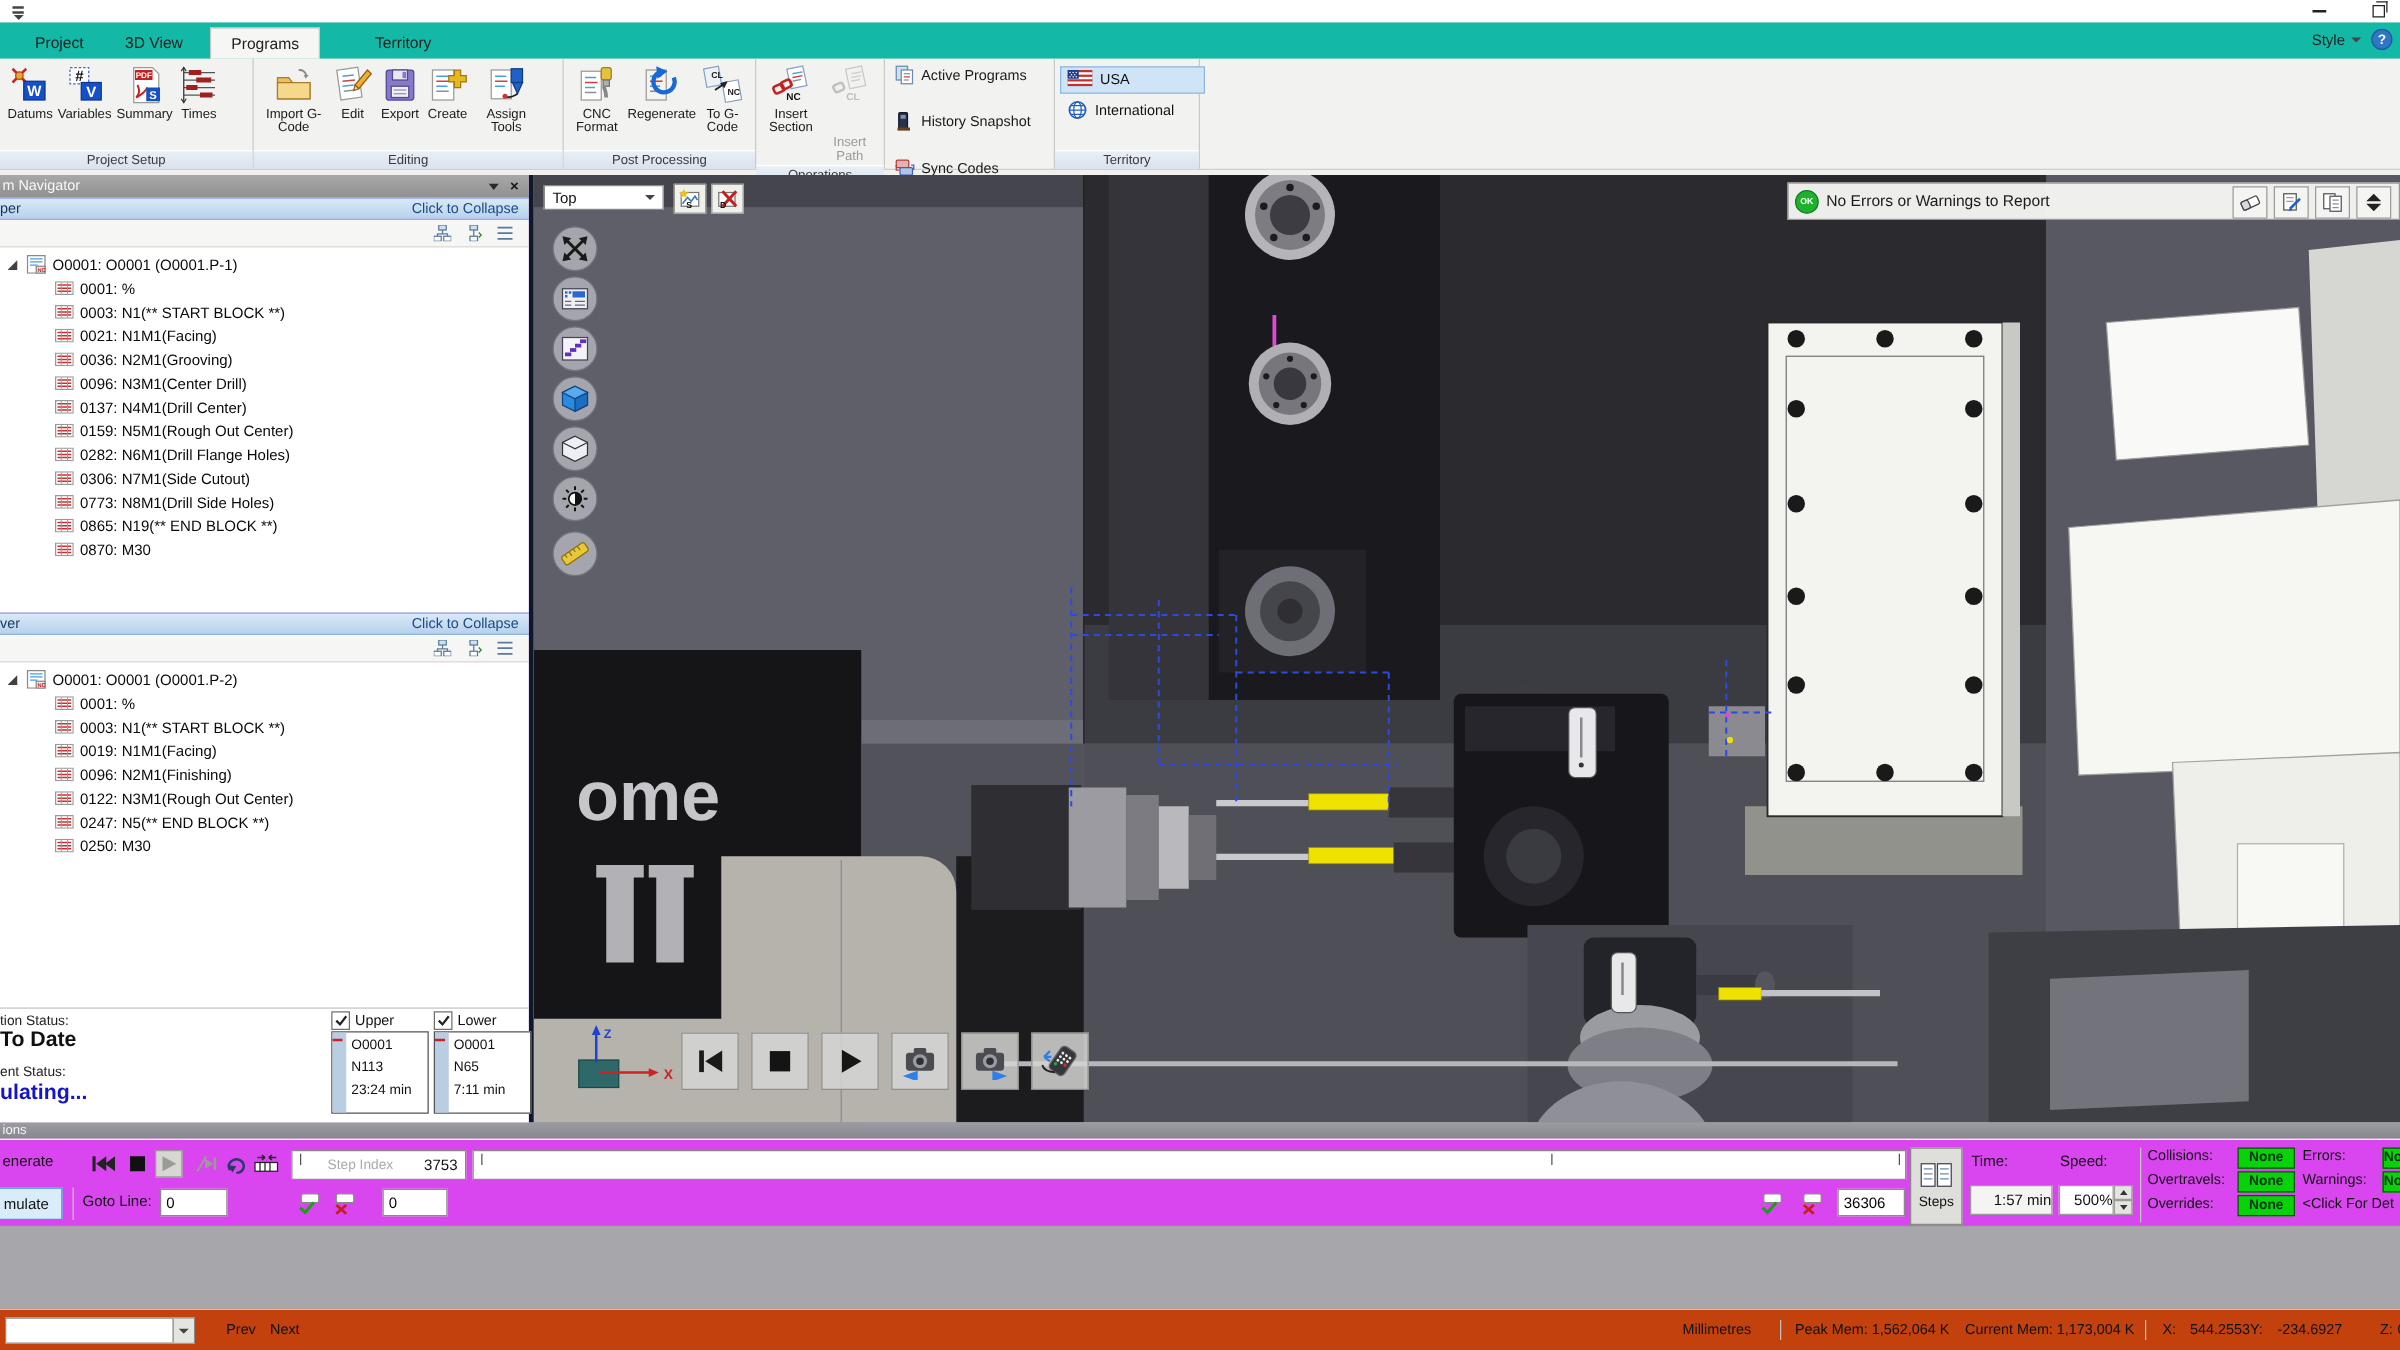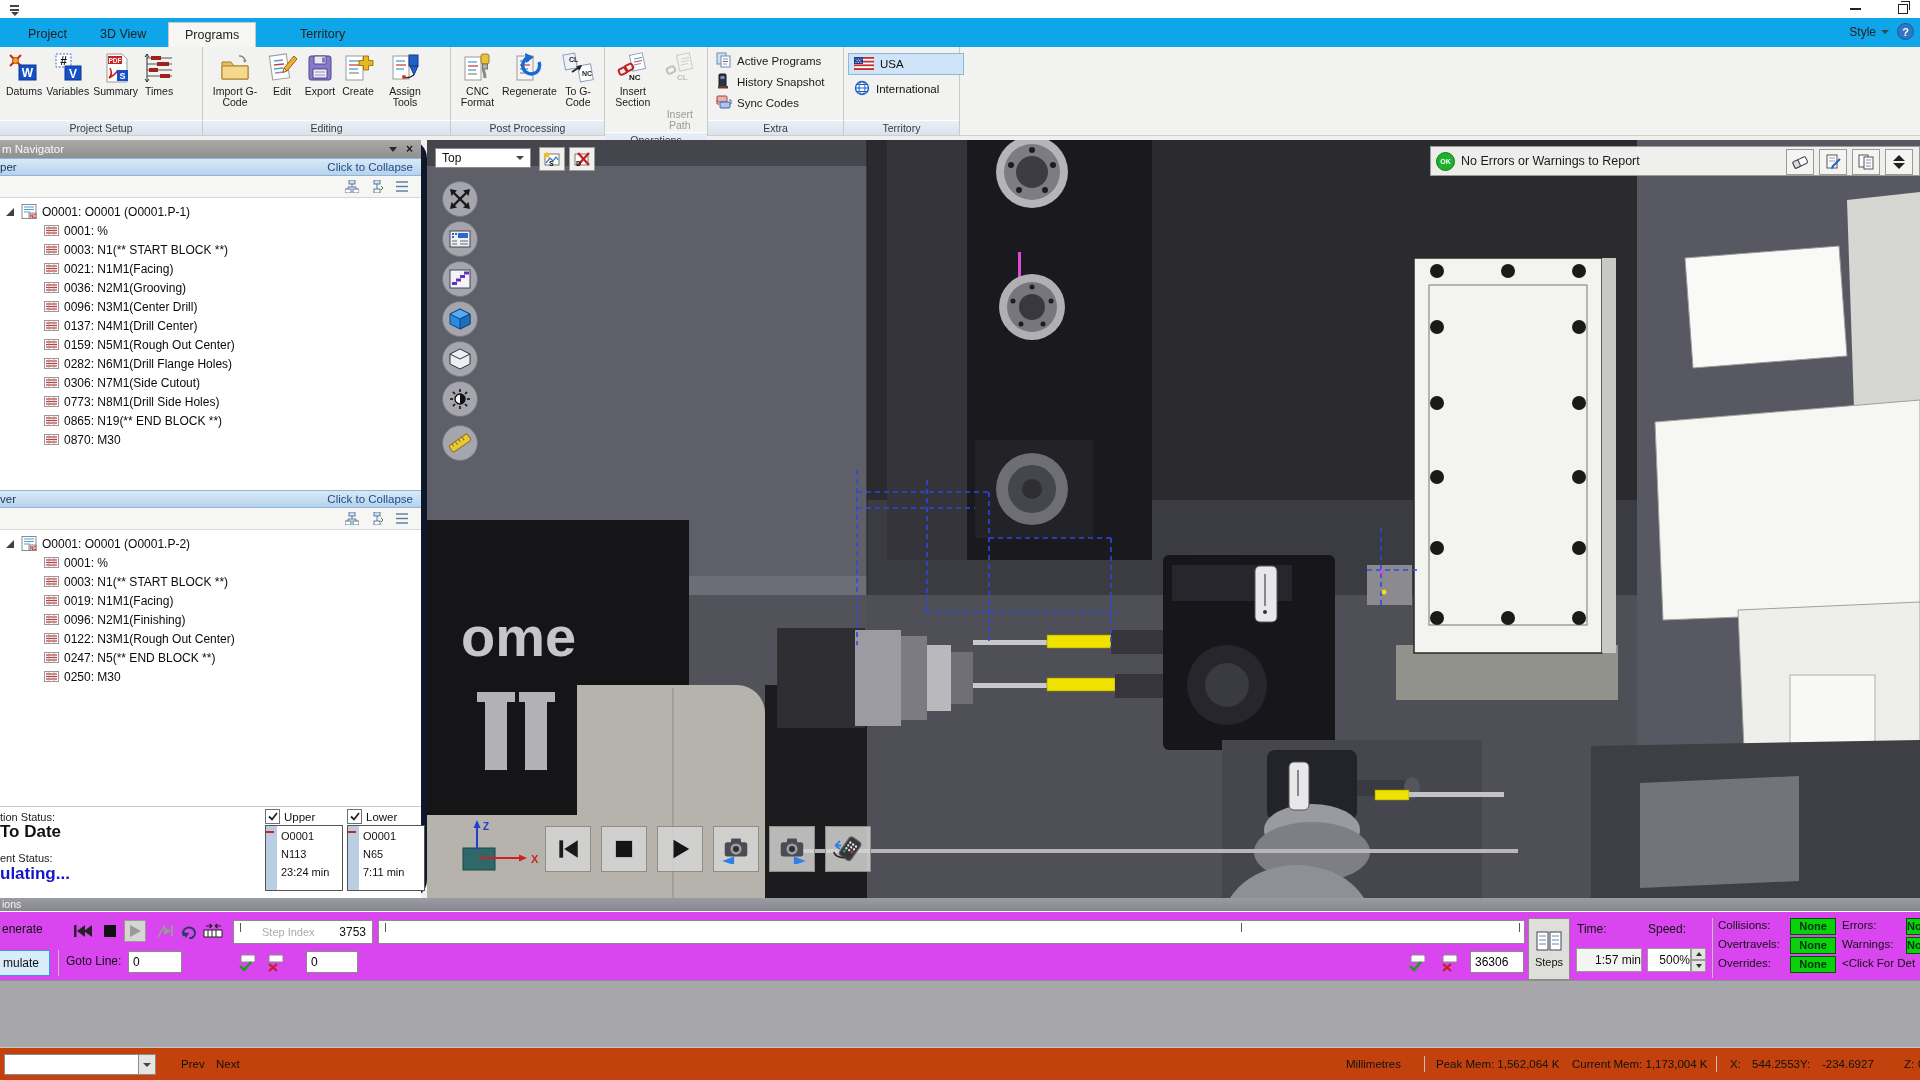--- a/index.html
+++ b/index.html
@@ -10,45 +10,45 @@
   .qat .qbar{position:absolute;left:2px;top:2px;width:9px;height:2px;background:#444;}
   .qat .qbar2{position:absolute;left:2px;top:6px;width:9px;height:2px;background:#444;}
   .qat .qchev{position:absolute;left:3px;top:9px;width:0;height:0;border-left:4px solid transparent;border-right:4px solid transparent;border-top:4px solid #444;}
   .apptitle{position:absolute;left:0;right:0;top:2px;text-align:center;font-size:11.5px;color:#1a1a1a;}
   .winbtns{position:absolute;right:6px;top:0;height:18px;display:flex;gap:26px;align-items:center;}
   .wbtn{width:22px;height:16px;display:flex;align-items:center;justify-content:center;cursor:pointer;}
   .min-glyph{width:11px;height:2px;background:#222;}
   .rest-glyph{width:8px;height:8px;border:1.5px solid #222;position:relative;background:#fff;}
   .rest-glyph:before{content:"";position:absolute;left:2px;top:-4px;width:8px;height:8px;border:1.5px solid #222;border-bottom:none;border-left:none;}
   
-  .tabrow{position:absolute;left:0;top:18px;width:1920px;height:29px;background:#0ea5e9;border-bottom:1px solid #d6d6d2;}
+  .tabrow{position:absolute;left:0;top:18px;width:1920px;height:29px;background:#14b8a6;border-bottom:1px solid #d6d6d2;}
   .tab{position:absolute;top:4px;height:24px;line-height:24px;padding:0 16px;font-size:12.5px;color:#222;cursor:pointer;}
   .tab.active{background:#f6f6f4;border:1px solid #c8c8c4;border-bottom:none;}
   .tabright{position:absolute;right:6px;top:5px;display:flex;align-items:center;gap:8px;}
   .style-dd{font-size:12px;color:#222;cursor:pointer;display:flex;align-items:center;gap:5px;}
   .chev{width:0;height:0;border-left:4px solid transparent;border-right:4px solid transparent;border-top:4px solid #444;}
   .help{width:15px;height:15px;border-radius:50%;background:#2f76c4;color:#fff;font-weight:bold;font-size:11px;
     display:flex;align-items:center;justify-content:center;border:1px solid #1d5a9e;cursor:pointer;}
   
   .ribbon{position:absolute;left:0;top:47px;width:1920px;height:88px;background:#f2f2f0;display:flex;border-bottom:1px solid #cfcfcb;}
   .rgroup{height:88px;border-right:1px solid #c9c9c5;display:flex;flex-direction:column;}
   .grp-body{flex:1;display:flex;align-items:flex-start;padding:3px 4px 0 4px;}
   .rlabel{height:14px;line-height:14px;text-align:center;font-size:10.5px;color:#3a3a3a;
     background:linear-gradient(180deg,#eaeff6,#d9e2ee);border-top:1px solid #fff;}
   .bigbtn{display:flex;flex-direction:column;align-items:center;cursor:pointer;padding:1px 2px;}
   .bigbtn .bicon{width:34px;height:34px;display:flex;align-items:center;justify-content:center;}
   .bigbtn .blabel{font-size:10.5px;line-height:11px;text-align:center;color:#1a1a1a;margin-top:1px;max-width:52px;}
   .bigbtn.disabled .blabel{color:#9a9a9a;margin-top:24px;}
-  .smallcol{display:flex;flex-direction:column;gap:3px;padding-top:2px;}
+  .smallcol{display:flex;flex-direction:column;gap:19px;padding-top:2px;}
   .smallbtn{display:flex;align-items:center;gap:5px;height:18px;cursor:pointer;font-size:11.5px;color:#1a1a1a;padding:0 4px;}
   .terr{display:flex;flex-direction:column;gap:3px;padding-top:3px;}
   .terrbtn{display:flex;align-items:center;gap:6px;height:20px;width:104px;padding:0 5px;font-size:11.5px;cursor:pointer;border:1px solid transparent;}
   .terrbtn.sel{background:#cfe4f7;border:1px solid #8ab8e0;}
   
-  .leftpanel{position:absolute;left:0;top:140px;width:427px;height:758px;background:#f0abfc;border-right:6px solid #0f172a;box-sizing:border-box;border-radius:18px;}
+  .leftpanel{position:absolute;left:0;top:140px;width:427px;height:758px;background:#f0abfc;border-right:4px solid #0f172a;box-sizing:border-box;}
   .ptitle{position:absolute;left:0;top:0;width:100%;height:18px;background:linear-gradient(180deg,#a8a8a8,#909090);
     color:#f8f8f8;font-size:11.5px;line-height:18px;padding-left:2px;box-sizing:border-box;}
   .ptitle-icons{position:absolute;right:8px;top:0;height:18px;display:flex;gap:9px;align-items:center;}
   .pt-chev{width:0;height:0;border-left:4px solid transparent;border-right:4px solid transparent;border-top:5px solid #2a2a2a;cursor:pointer;}
   .pt-close{color:#1a1a1a;font-size:12px;font-weight:bold;cursor:pointer;line-height:18px;}
   .sect-h{position:absolute;left:0;width:100%;height:18px;background:linear-gradient(180deg,#d9e9f8,#b7d2ec);
     border-top:1px solid #8fb4da;border-bottom:1px solid #8fb4da;box-sizing:border-box;font-size:11.5px;line-height:17px;cursor:pointer;}
   .sect-h .sname{position:absolute;left:0;color:#16365c;}
   .sect-h .collapse{position:absolute;right:8px;color:#1c4a86;}
   .tree-toolbar{position:absolute;left:0;width:100%;height:22px;background:#f6f6f4;border-bottom:1px solid #d8d8d4;box-sizing:border-box;}

